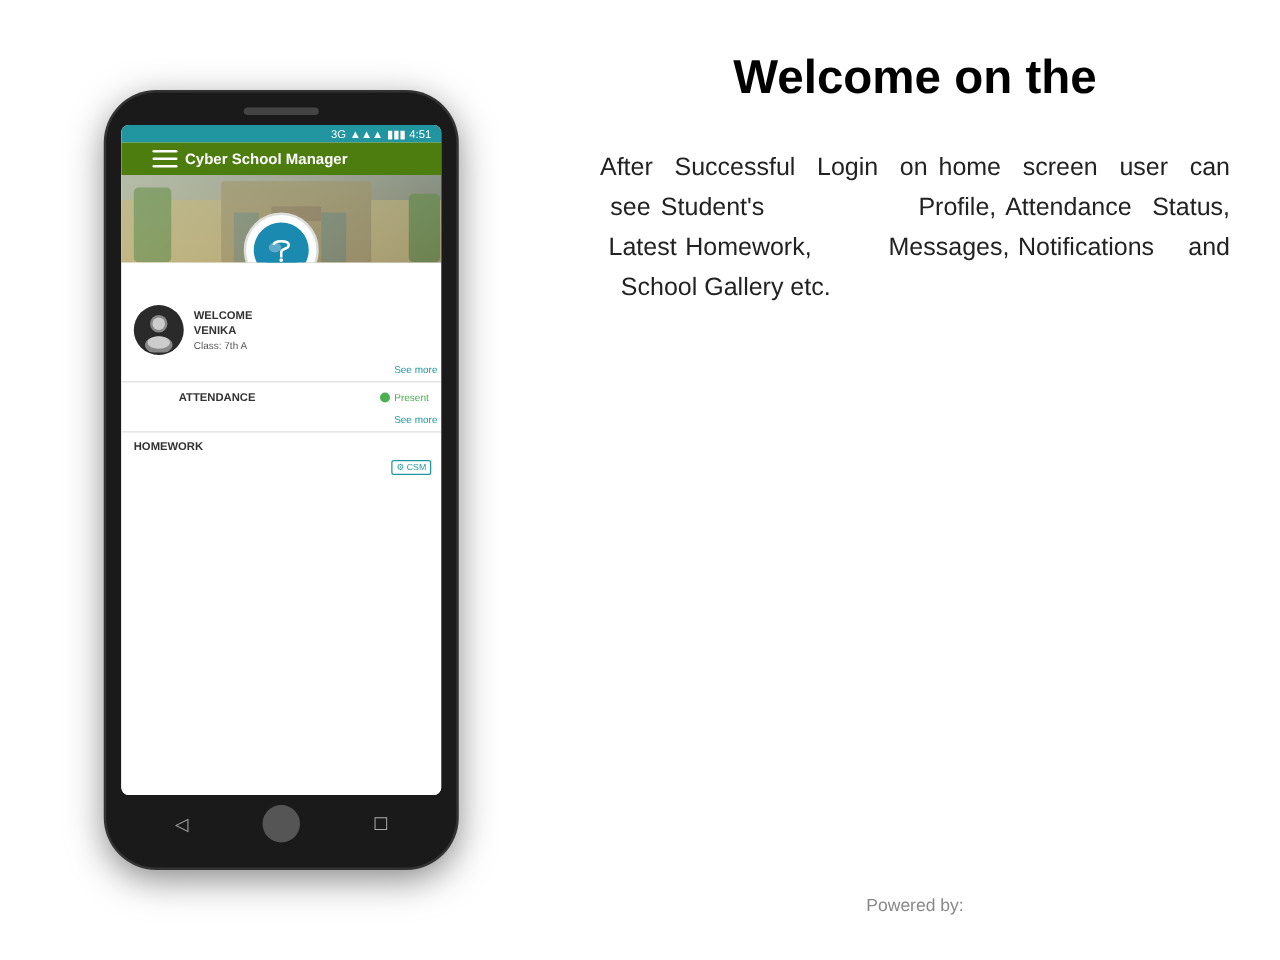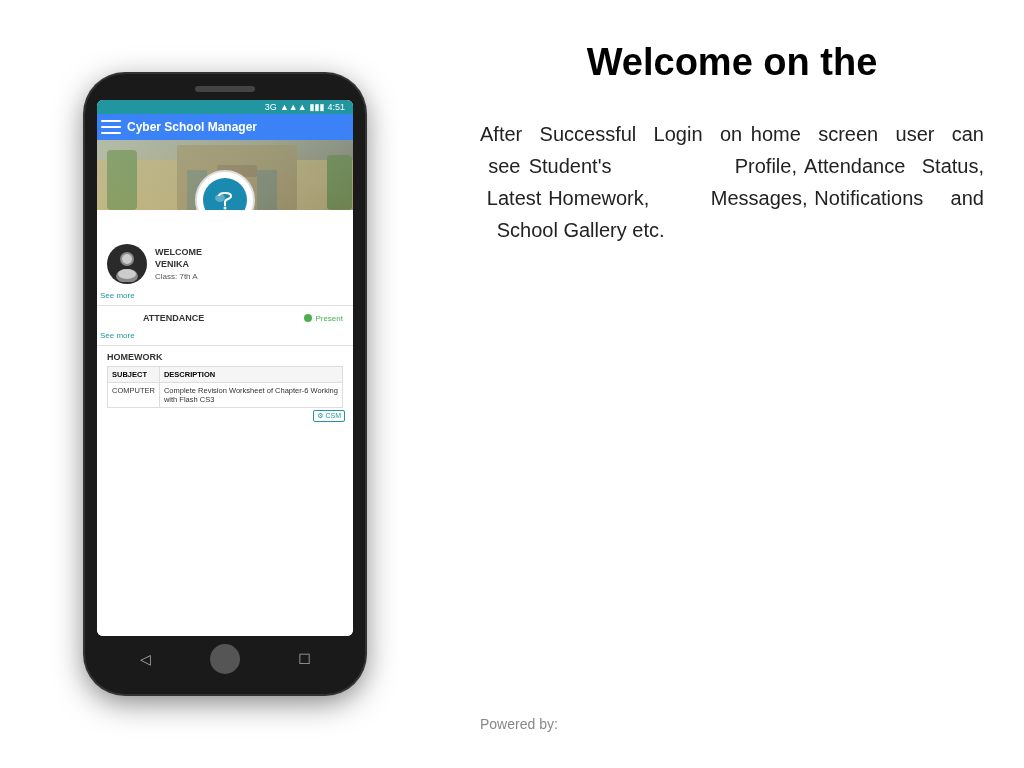--- a/index.html
+++ b/index.html
@@ -60,25 +60,25 @@
       font-size: 9px;
       padding: 2px 8px;
       display: flex;
       justify-content: flex-end;
       align-items: center;
       gap: 3px;
     }
 
     
     .app-bar {
-      background: #3b82f6;
+      background: #4d7c0f;
       color: white;
       font-size: 12px;
       font-weight: bold;
-      padding: 6px 4px;
+      padding: 6px 25px;
       display: flex;
       align-items: center;
       gap: 6px;
     }
 
     .app-bar-icon {
       width: 20px;
       height: 14px;
       display: flex;
       flex-direction: column;
@@ -179,21 +179,21 @@
     .profile-class {
       font-size: 8px;
       color: #555;
     }
 
     .see-more-btn {
       background: none;
       border: none;
       color: #2196a0;
       font-size: 8px;
-      text-align: left;
+      text-align: right;
       width: 100%;
       padding: 3px;
       cursor: pointer;
       display: block;
     }
 
     .divider {
       height: 1px;
       background: #e0e0e0;
       margin: 2px 0;
@@ -322,21 +322,21 @@
     .description {
       font-size: 20px;
       color: #222;
       line-height: 1.6;
       text-align: justify;
     }
 
     
     .powered-by-section {
       display: flex;
-      flex-direction: row;
+      flex-direction: column;
       align-items: center;
       margin-top: 20px;
     }
 
     .powered-by-text {
       font-size: 14px;
       color: #888;
       margin-bottom: 6px;
     }
 
@@ -455,34 +455,20 @@
           <div class="present-badge">
             <div class="green-dot"></div>
             <span>Present</span>
           </div>
         </div>
         <button class="see-more-btn">See more</button>
 
         <div class="divider"></div>
 
         <div class="section-header">HOMEWORK</div>
-        <table class="hw-table">
-          <thead>
-            <tr>
-              <th>SUBJECT</th>
-              <th>DESCRIPTION</th>
-            </tr>
-          </thead>
-          <tbody>
-            <tr>
-              <td>COMPUTER</td>
-              <td>Complete Revision Worksheet of Chapter-6 Working with Flash CS3</td>
-            </tr>
-          </tbody>
-        </table>
 
         <div class="csm-logo">
           <span class="csm-text">⚙ CSM</span>
         </div>
       </div>
     </div>
 
     <div class="phone-nav">
       <div class="nav-btn">◁</div>
       <div class="home-btn"></div>

